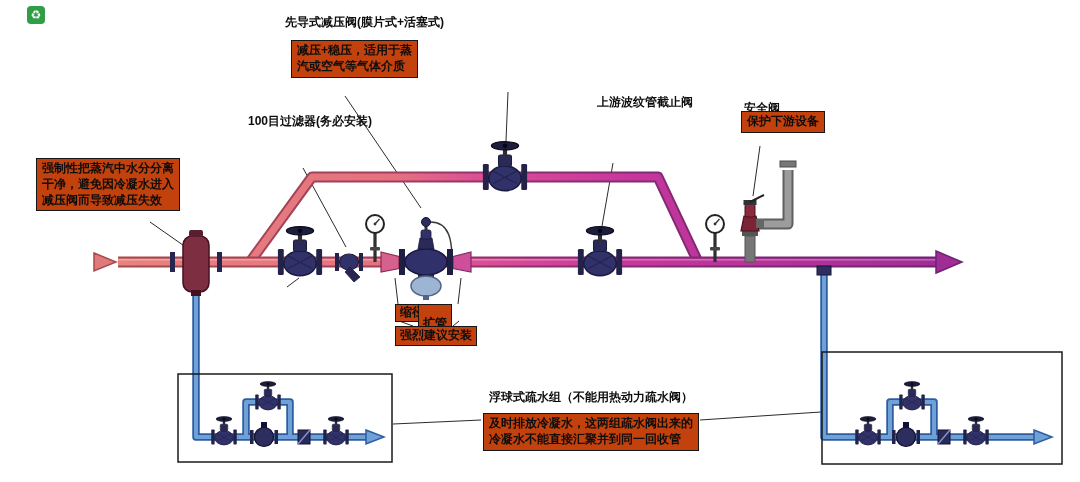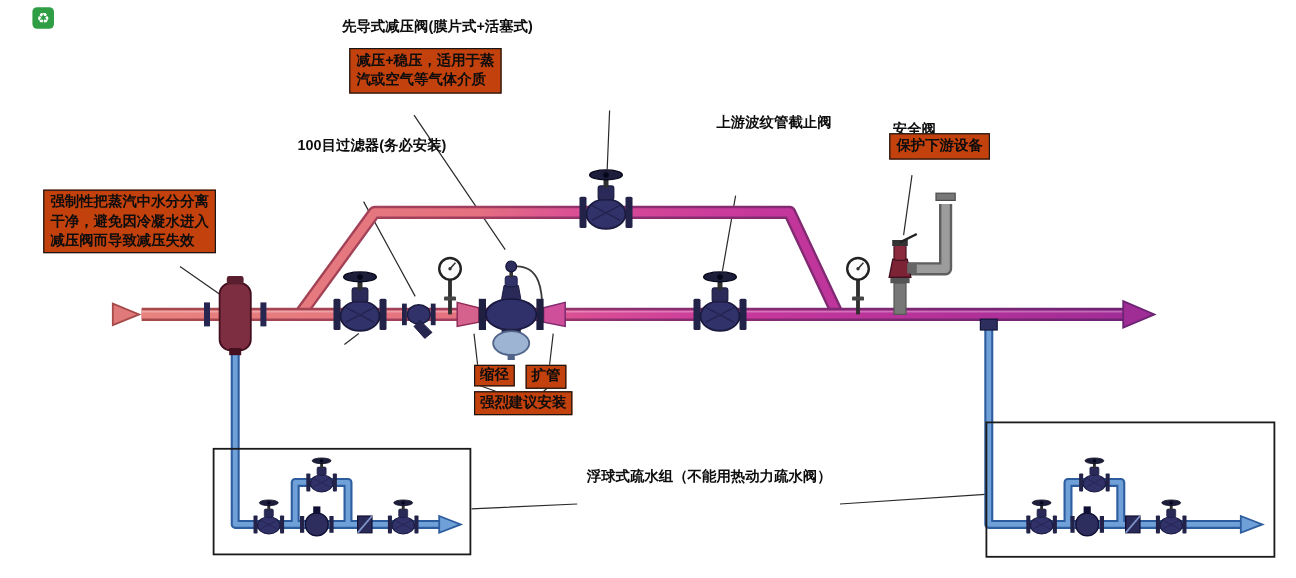--- a/index.html
+++ b/index.html
@@ -183,18 +183,20 @@
 
 
 <div class="hdr" style="left:597px;top:94px">上游波纹管截止阀</div>
 
 <div class="hdr" style="left:744px;top:100px">安全阀</div>
 <div class="nbox" style="left:741px;top:111px">保护下游设备</div>
 
 
 
 <div class="nbox" style="left:395px;top:304px;padding:0 4px">缩径</div>
-<div class="nbox" style="left:438px;top:304px;padding:1px 4px">扩管</div>
+<div class="nbox" style="left:418px;top:304px;padding:11px 4px">扩管</div>
 <div class="nbox" style="left:395px;top:326px;padding:1px 4px">强烈建议安装</div>
 
 <div class="hdr" style="left:489px;top:389px">浮球式疏水组（不能用热动力疏水阀）</div>
+<div class="nbox" style="left:483px;top:413px">及时排放冷凝水，这两组疏水阀出来的
+冷凝水不能直接汇聚并到同一回收管</div>
 
 </div>
 
 </body></html>

